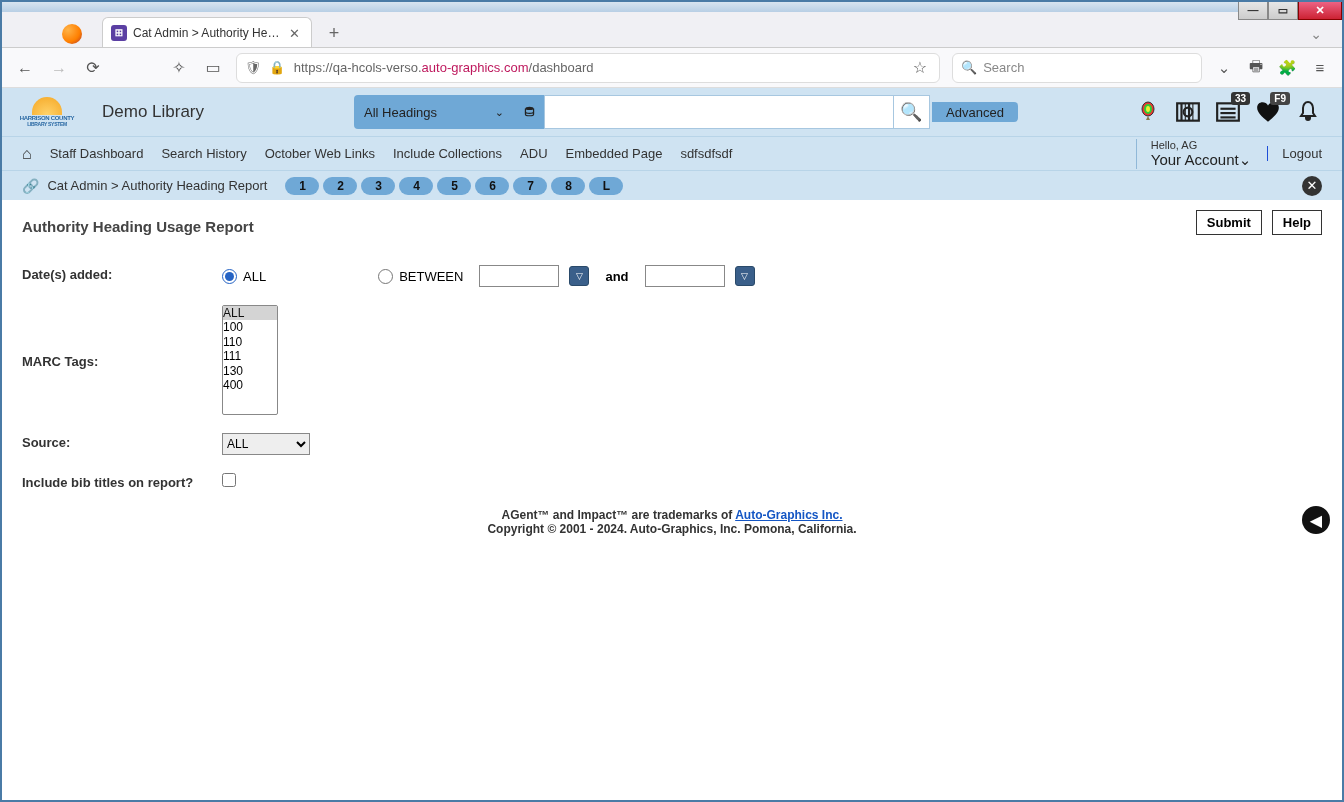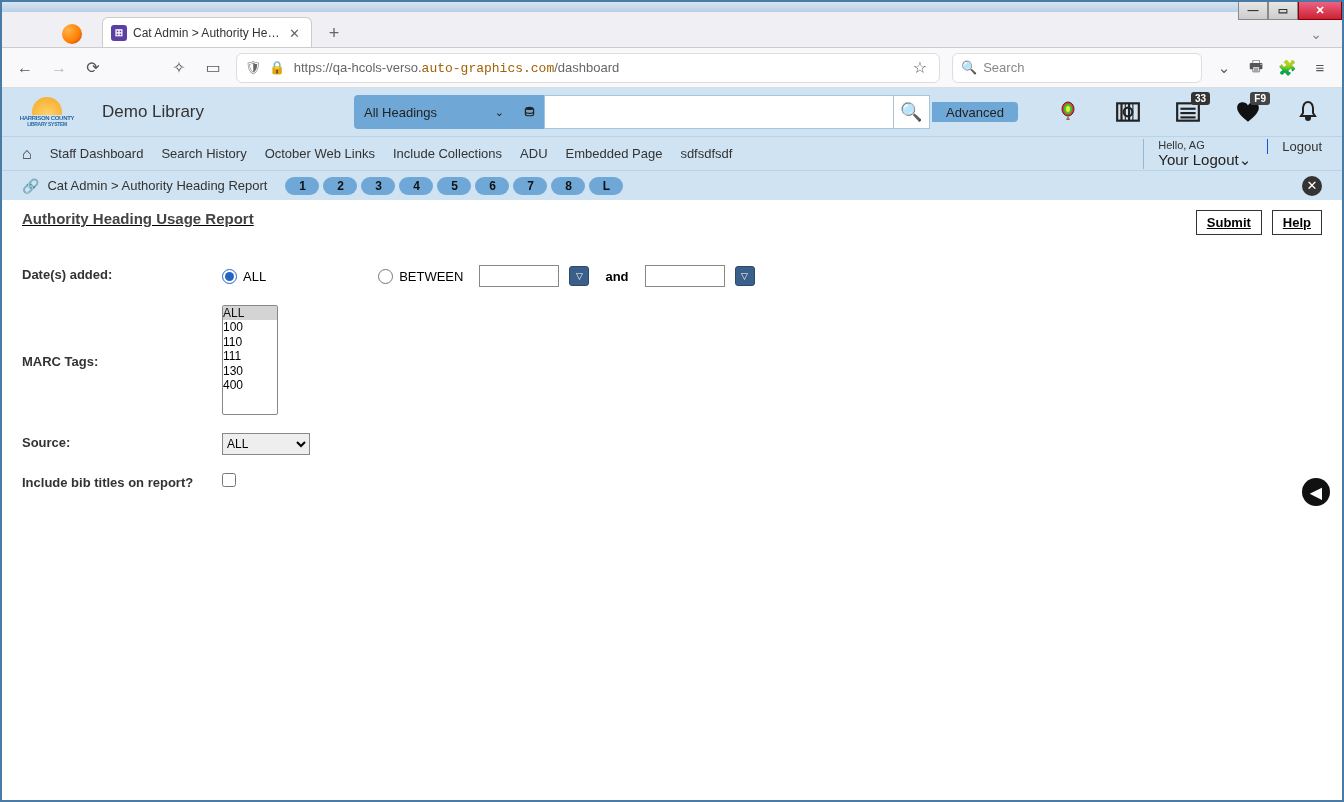--- a/index.html
+++ b/index.html
@@ -20,63 +20,63 @@
 .tab .ttext { flex: 1; white-space: nowrap; overflow: hidden; text-overflow: ellipsis; font-size: 12px; color: #333;}
 .tab .tclose { width: 14px; height: 14px; font-size: 13px; color: #666; margin-left: 4px; cursor:pointer;}
 .newtab { width: 28px; height: 28px; display:flex;align-items:center;justify-content:center;color:#666;font-size:18px;margin-left:8px;cursor:pointer;}
 
 .addrbar { height: 40px; background: #f9f9fb; display:flex; align-items:center; padding: 0 12px; gap: 12px; border-bottom: 1px solid #ddd;}
 .nav-icon { width: 22px; height: 22px; display:flex;align-items:center;justify-content:center; color:#555; cursor:pointer; font-size:16px;}
 .nav-icon.disabled { color: #bbb; }
 .urlbox { flex: 1; display:flex; align-items:center; background:#fff; border:1px solid #ddd; border-radius:6px; height:30px; padding:0 8px; gap:8px; }
 .urlbox .lock { color:#666; font-size:13px;}
 .urlbox .url { color:#666; font-size:13px;}
-.urlbox .url .domain { color:#a16207;font-family:Liberation Mono, monospace;}
+.urlbox .url .domain { color:#be185d;}
 .searchbox { width: 250px; display:flex; align-items:center; background:#fff; border:1px solid #ddd; border-radius:6px; height:30px; padding:0 8px; gap:6px; color:#888;}
 .toolbar-icon { width:20px;height:20px;color:#555;cursor:pointer;font-size:15px;display:flex;align-items:center;justify-content:center;}
 
 
 .app-header { background: #cfe3f2; height: 48px; display:flex; align-items:center; padding: 0 10px; }
 .logo { width: 70px; height: 40px; display:flex;flex-direction:column;align-items:center;justify-content:center; }
 .logo-sun { width: 30px; height: 18px; background: radial-gradient(circle at 50% 100%, #ffd36b, #f5a623); border-radius: 15px 15px 0 0; }
 .logo-text { font-size: 6px; color: #2968a3; font-weight: bold; letter-spacing: -0.3px;}
 .sitename { font-size: 17px; color: #333; margin-left: 20px; }
 .search-group { display:flex; align-items:center; margin-left: 150px; }
 .dropdown-headings { background:#6fa8d6; color:#222; height:34px; width:160px; display:flex;align-items:center;padding:0 10px;border-radius:4px 0 0 4px; font-size:13px; justify-content:space-between;}
 .dropdown-headings .chev { font-size:11px;}
 .db-icon { background:#6fa8d6; height:34px; width:30px;display:flex;align-items:center;justify-content:center;color:#222;}
 .main-search { height:34px; width: 350px; border:1px solid #a7c7e0; background:#fff; padding:0 8px;}
 .main-search-btn { height:34px; width:36px; background:#fff; border:1px solid #a7c7e0; border-left:none; display:flex;align-items:center;justify-content:center;color:#5e97c4;font-size:18px;}
 .advanced-btn { height:20px; background:#6fa8d6; color:#222; padding:0 14px; display:flex;align-items:center; border-radius:0 4px 4px 0; margin-left:2px;font-size:13px;}
-.header-icons { margin-left:auto; display:flex; align-items:center; gap:32px; padding-right:10px;}
+.header-icons { margin-left:auto; display:flex; align-items:center; gap:12px; padding-right:10px;}
 .hicon { width:28px;height:28px;display:flex;align-items:center;justify-content:center;position:relative;font-size:22px;color:#222;}
 .badge { position:absolute; top:-6px; right:-8px; background:#333; color:#fff; font-size:10px; padding:1px 4px; border-radius:3px; font-weight:bold;}
 .badge.f9 { background:#444; }
 
 
 .navbar { background:#cfe3f2; height:34px; display:flex; align-items:center; padding:0 20px; gap:18px; border-top:1px solid #b8d4e8;}
 .navbar a { color:#333; text-decoration:none; font-size:13px; cursor:pointer;}
 .navbar .home-icon { font-size:16px;}
-.navbar-right { margin-left:auto; display:flex; align-items:flex-start; gap:16px;}
+.navbar-right { margin-left:auto; display:flex; align-items:center; gap:16px;}
 .account-block { display:flex;flex-direction:column;align-items:flex-start; border-left:1px solid #90b8d8; padding-left:14px;}
 .account-block .hello { font-size:11px; color:#333;}
 .account-block .acct { font-size:15px; color:#222;}
 .logout-link { border-left:1px solid #1d4ed8; padding-left:14px; font-size:14px; color:#333;}
 
 
 .bcrow { background:#cfe3f2; height:30px; display:flex; align-items:center; padding:0 20px; border-top:1px solid #b8d4e8;}
 .bcrow .link-icon { font-size:14px; color:#555; margin-right:8px;}
 .bcrow .bc { font-size:13px; color:#333;}
 .pills { display:flex; gap:4px; margin-left:18px;}
 .pill { background:#6fa8d6; color:#111; font-weight:bold; font-size:12px; width:34px; height:18px; border-radius:9px; display:flex;align-items:center;justify-content:center;cursor:pointer;}
 .bcrow .close-circ { margin-left:auto; width:20px;height:20px;border-radius:50%;background:#333;color:#fff;display:flex;align-items:center;justify-content:center;font-size:13px;cursor:pointer;}
 
 
 .content { padding: 10px 20px; position:relative;}
-.titlebar-row { display:flex; align-items:flex-start;text-decoration:underline;}
+.titlebar-row { display:flex; align-items:flex-end;}
 .page-title { font-size:15px; font-weight:bold; color:#444;}
 .action-btns { margin-left:auto; display:flex; gap:10px;}
 .btn-outline { border:1px solid #333; background:#fff; padding:4px 10px; font-size:13px; font-weight:bold; cursor:pointer;}
 
 .form-area { margin-top:30px;}
 .form-row { display:flex; align-items:flex-start; margin-bottom:18px;}
 .form-label { width:200px; font-weight:bold; font-size:13px; color:#333; padding-top:2px;}
 .radio-group { display:flex; align-items:center; gap:6px;}
 .radio-group input[type=radio] { width:15px;height:15px; accent-color:#2563c4;}
 .radio-lbl { font-size:13px; margin-right:40px;}
@@ -221,21 +221,21 @@
     <a>Staff Dashboard</a>
     <a>Search History</a>
     <a>October Web Links</a>
     <a>Include Collections</a>
     <a>ADU</a>
     <a>Embedded Page</a>
     <a>sdfsdfsdf</a>
     <div class="navbar-right">
       <div class="account-block">
         <span class="hello">Hello, AG</span>
-        <span class="acct"><span>Your Logout</span><span>⌄</span></span>
+        <span class="acct"><span>Your Account</span><span>⌄</span></span>
       </div>
       <a class="logout-link">Logout</a>
     </div>
   </div>
 
   <div class="bcrow">
     <span class="link-icon">🔗</span>
     <span class="bc">Cat Admin  &gt;  Authority Heading Report</span>
     <div class="pills">
       <div class="pill">1</div>
@@ -296,19 +296,23 @@
         </select>
       </div>
 
       <div class="form-row">
         <div class="form-label">Include bib titles on report?</div>
         <input type="checkbox" class="include-cb" style="">
       </div>
     </div>
 
     <div class="footer">
+      <div>
+        <b><span>AGent™ and Impact™ are trademarks of </span><a href="#">Auto-Graphics Inc.</a></b>
+      </div>
+      <div class="line2">Copyright © 2001 - 2024. Auto-Graphics, Inc. Pomona, California.</div>
     </div>
 
     <div class="side-arrow">◀</div>
   </div>
 
   <div style="position:absolute; right:20px; top:24px; color:#888; font-size:14px;">⌄</div>
 </div>
 
 </body></html>

